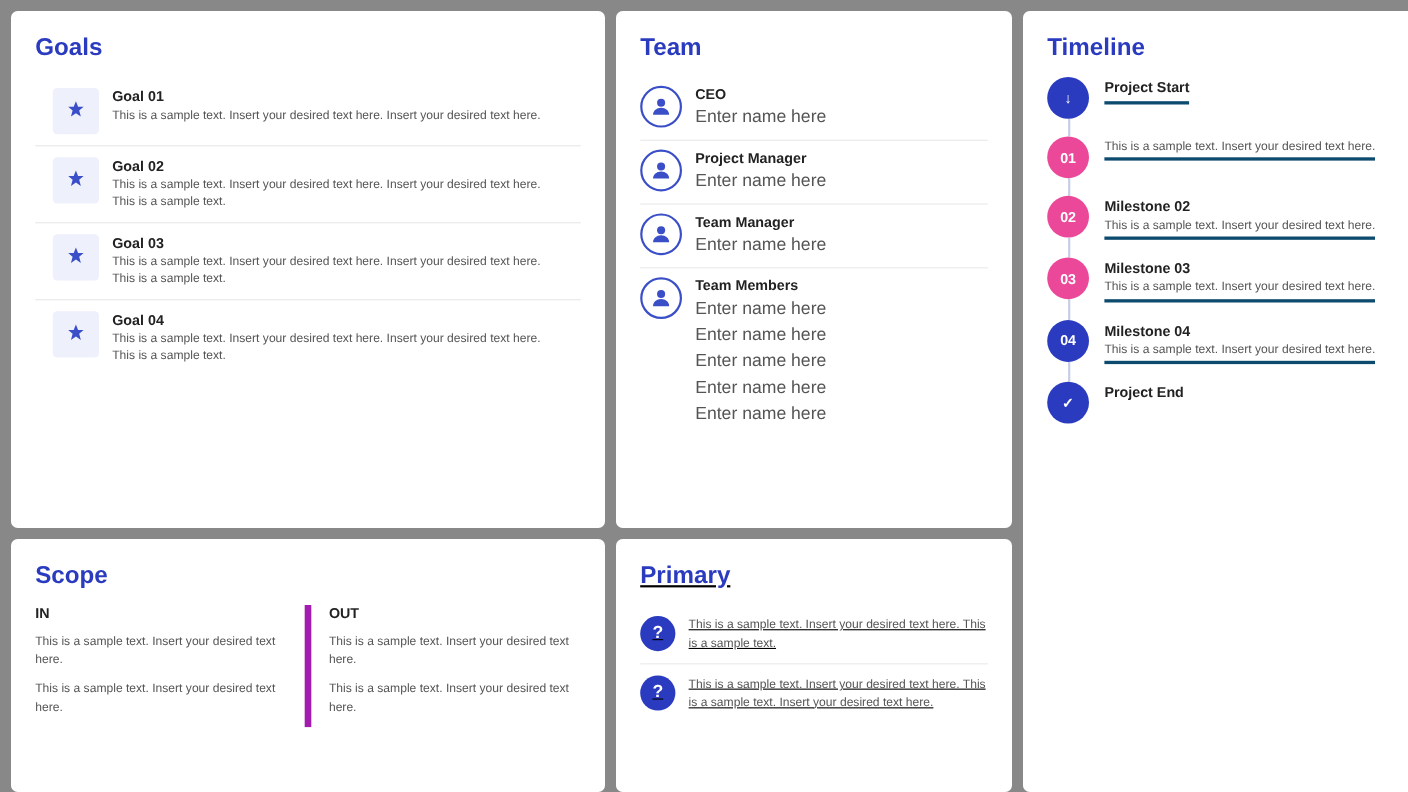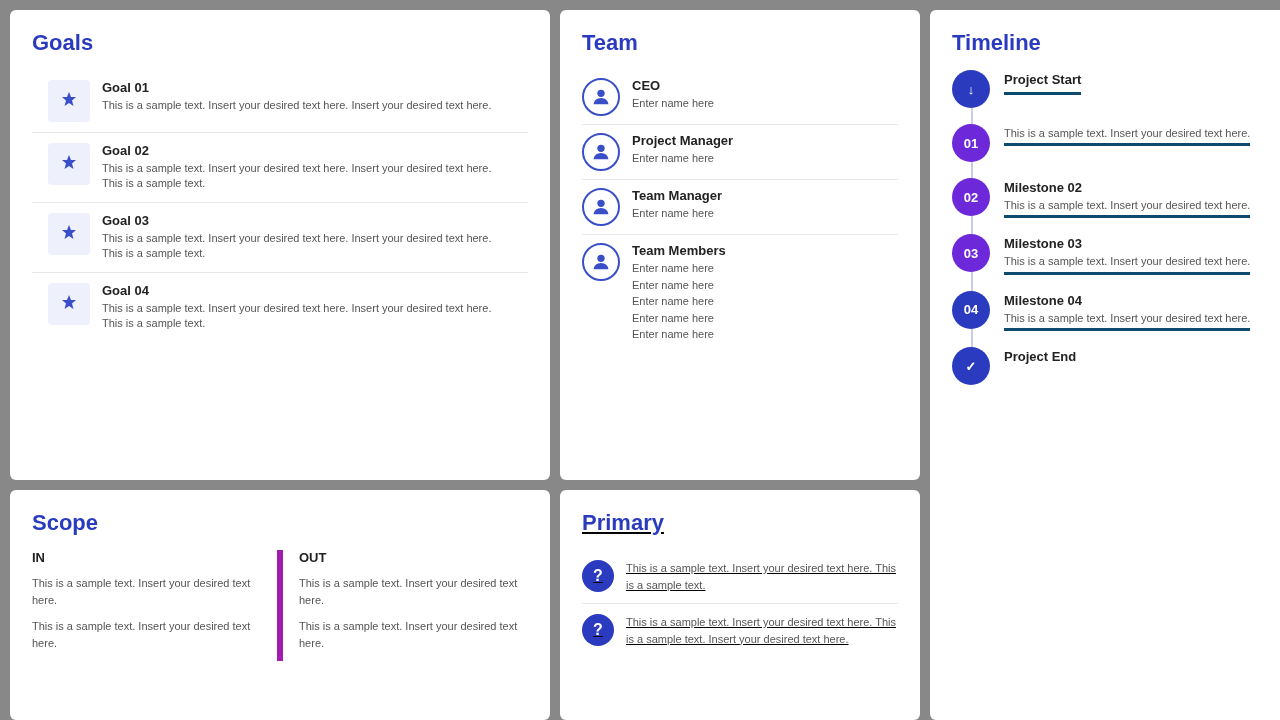--- a/index.html
+++ b/index.html
@@ -86,21 +86,21 @@
       justify-content: center;
       flex-shrink: 0;
     }
     .member-info h4 {
       font-size: 13px;
       font-weight: 700;
       color: #222;
       margin-bottom: 2px;
     }
     .member-info p {
-      font-size: 11px;
+      font-size: 16px;
       color: #555;
       line-height: 1.5;
     }
     
     .timeline-card { grid-column: 3; grid-row: 1 / 3; }
     .timeline-container { position: relative; padding-left: 0; }
     .timeline-item {
       display: flex;
       align-items: flex-start;
       gap: 14px;
@@ -123,21 +123,21 @@
       display: flex;
       align-items: center;
       justify-content: center;
       font-size: 13px;
       font-weight: 700;
       color: #fff;
       flex-shrink: 0;
       z-index: 1;
     }
     .node-dark { background: #2a3bbf; }
-    .node-light { background: #6d28d9; }
+    .node-light { background: #ec4899; }
     .timeline-content { padding-top: 2px; }
     .timeline-content h4 {
       font-size: 13px;
       font-weight: 700;
       color: #222;
       margin-bottom: 3px;
     }
     .timeline-content p {
       font-size: 11px;
       color: #555;

